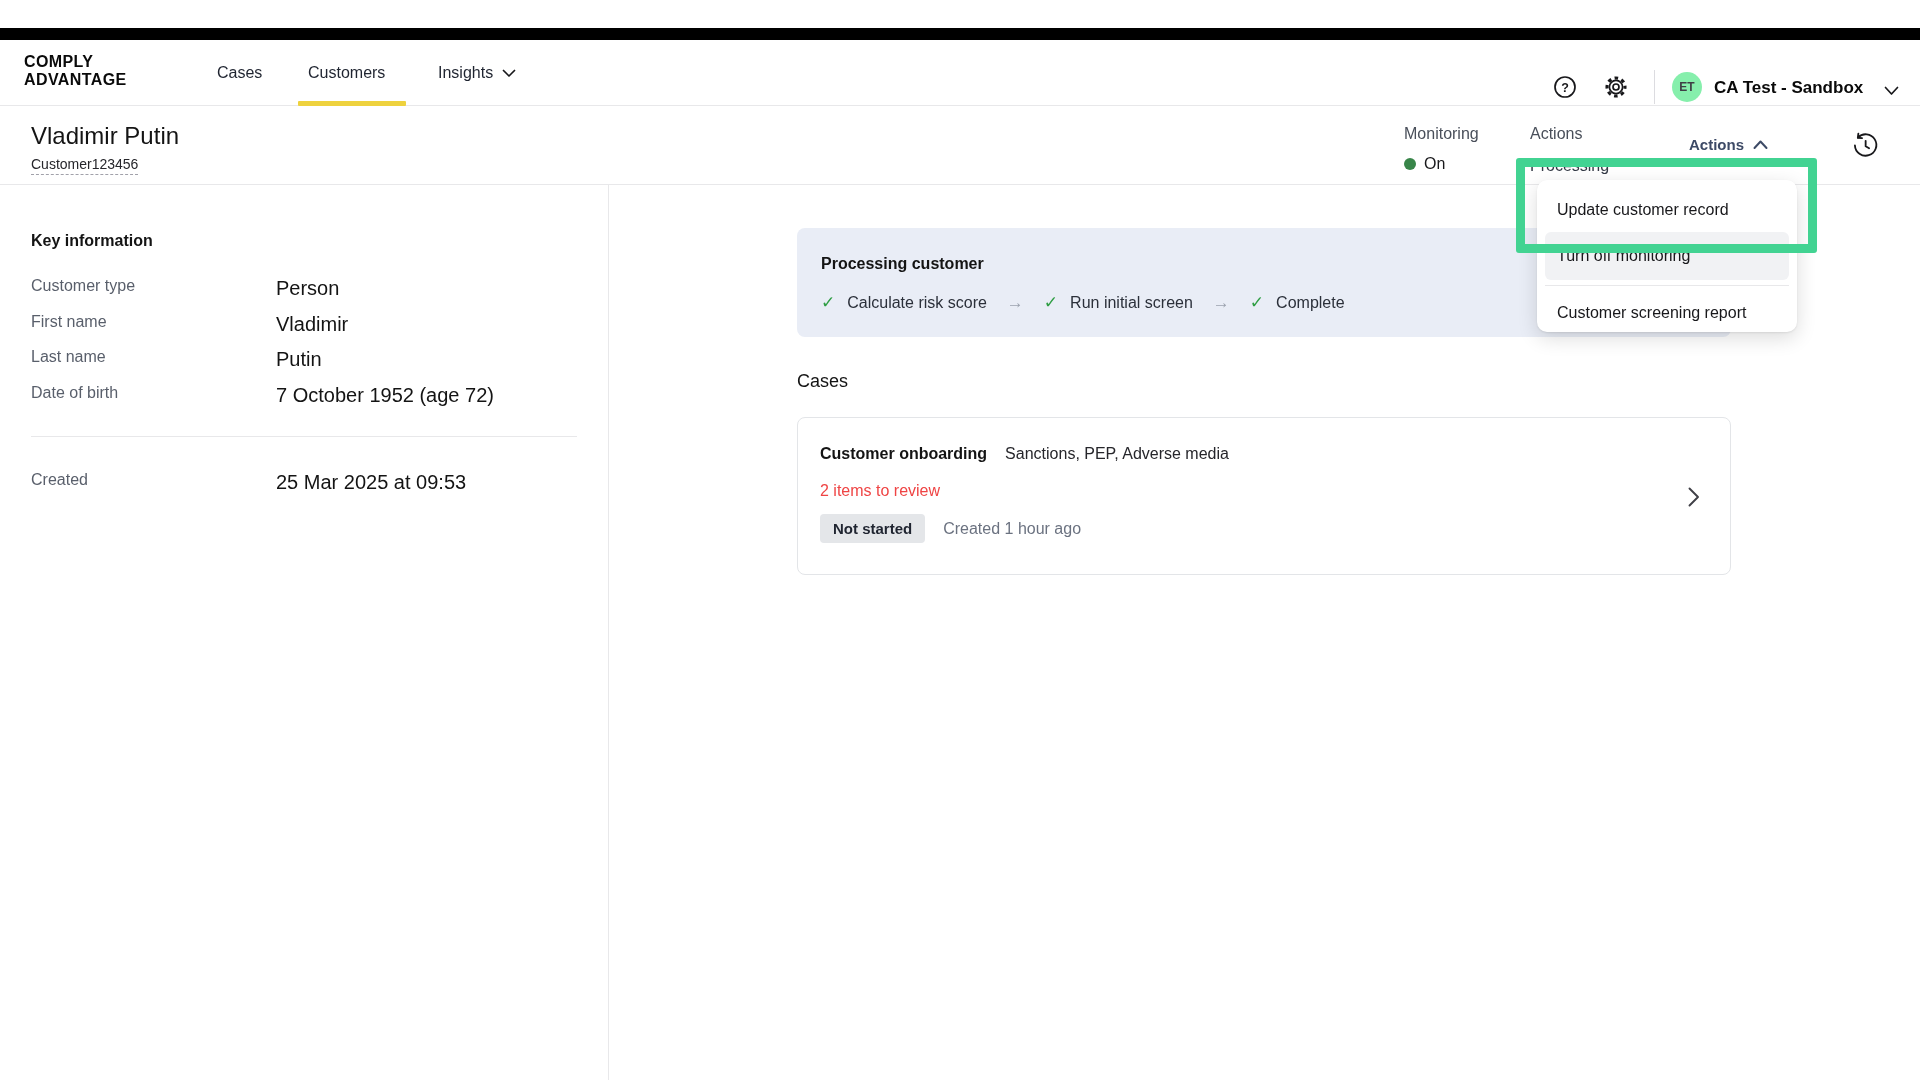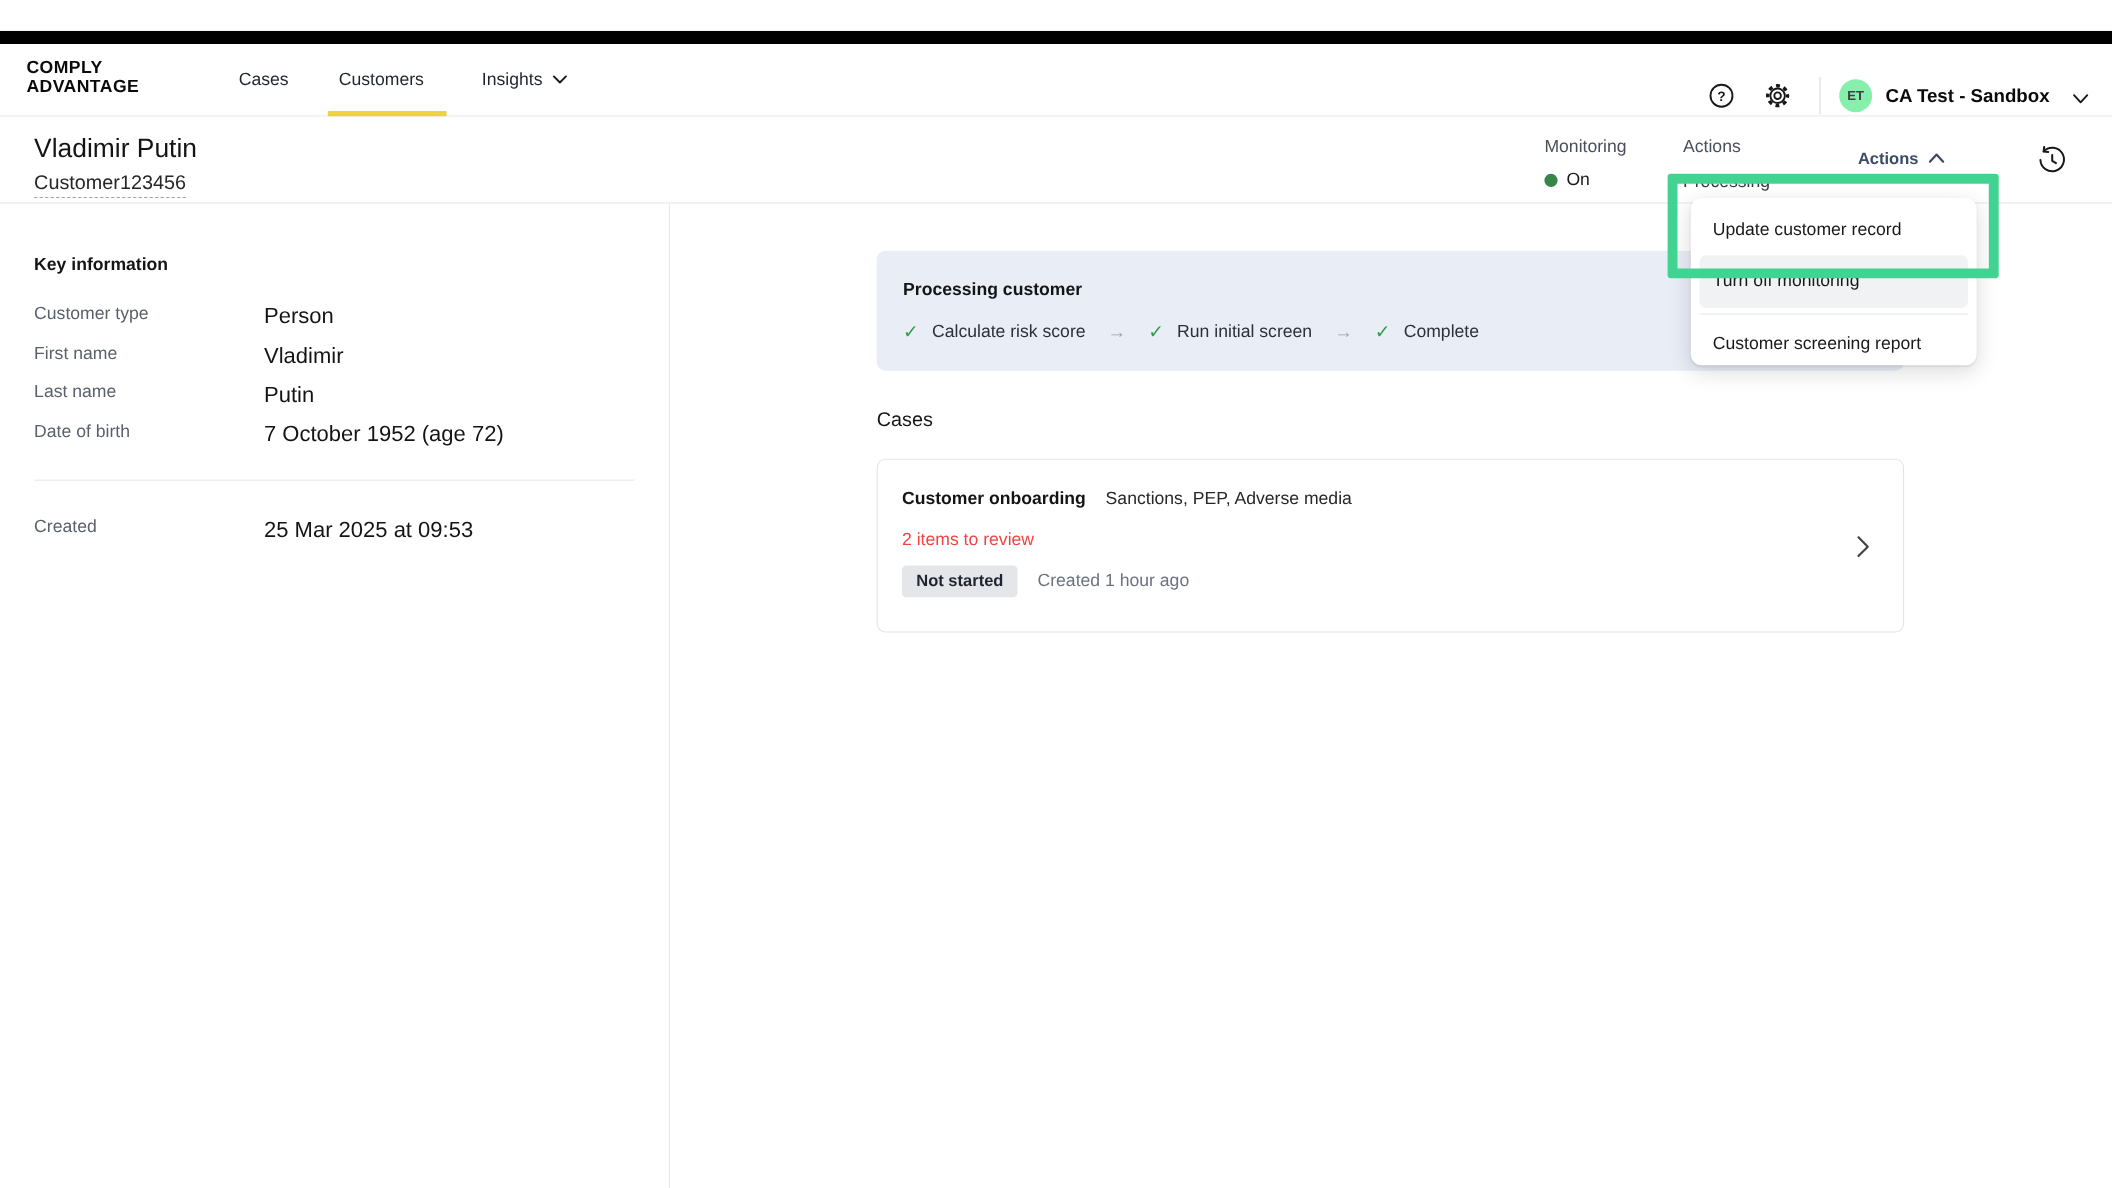--- a/index.html
+++ b/index.html
@@ -26,35 +26,35 @@
   .nav-help { left:1552px; top:34px; }
   .nav-gear { left:1603px; top:34px; }
   .nav-divider { left:1654px; top:30px; width:1px; height:34px; background:#dcdce0; }
   .avatar { left:1672px; top:32px; width:30px; height:30px; border-radius:50%; background:#86efac; display:flex; align-items:center; justify-content:center; font-size:12px; font-weight:700; color:#3f3f46; cursor:pointer; }
   .account-name { left:1714px; top:38px; font-size:17px; font-weight:700; color:#0a0a0a; cursor:pointer; }
   .account-chevron { left:1884px; top:42px; cursor:pointer; }
 
   
   .page-header { left:0; top:78px; width:1920px; height:79px; background:#fff; border-bottom:1px solid #e8e8ea; }
   .customer-name { left:31px; top:94px; font-size:24px; font-weight:500; color:#141414; }
-  .customer-id { left:31px; top:128px; font-size:18px; color:#26262b; border-bottom:1px dashed #a1a1aa; padding-bottom:2px; cursor:pointer; }
+  .customer-id { left:31px; top:128px; font-size:14px; color:#26262b; border-bottom:1px dashed #a1a1aa; padding-bottom:2px; cursor:pointer; }
 
   .hdr-label { font-size:16px; color:#494f5a; }
   .monitoring-label { left:1404px; top:97px; }
   .monitoring-value { left:1404px; top:127px; display:flex; align-items:center; gap:8px; font-size:16px; color:#18181b; }
   .green-dot { width:12px; height:12px; border-radius:50%; background:#388549; }
   .status-label { left:1530px; top:97px; }
   .status-value { left:1530px; top:129px; font-size:16px; color:#343a46; z-index:5; }
   .actions-btn { left:1689px; top:108px; display:flex; align-items:center; gap:9px; font-size:15px; font-weight:700; color:#3d4a66; cursor:pointer; }
   .history-btn { left:1850px; top:103px; width:30px; height:30px; }
 
   
   .panel-divider { left:608px; top:157px; width:1px; height:906px; background:#e8e8ea; }
   .ki-title { left:31px; top:204px; font-size:16px; font-weight:700; color:#141414; }
-  .ki-row { left:31px; width:546px; display:flex; }
+  .ki-row { left:31px; width:546px; display:flex;gap:36px; }
   .ki-row .lbl { width:209px; font-size:16px; color:#595f6b; }
   .ki-row .val { font-size:20px; color:#141414; }
   .ki-divider { left:31px; top:408px; width:546px; height:1px; background:#e8e8ea; }
 
   
   .banner { left:797px; top:200px; width:934px; height:109px; background:#e9edf6; border-radius:8px; }
   .banner-title { left:821px; top:227px; font-size:16px; font-weight:700; color:#141414; }
   .banner-steps { left:821px; top:264px; display:flex; align-items:center; gap:14px; font-size:16px; color:#2b303a; }
   .step { display:flex; align-items:center; gap:12px; }
   .check { color:#2f9e44; font-size:17px; }

